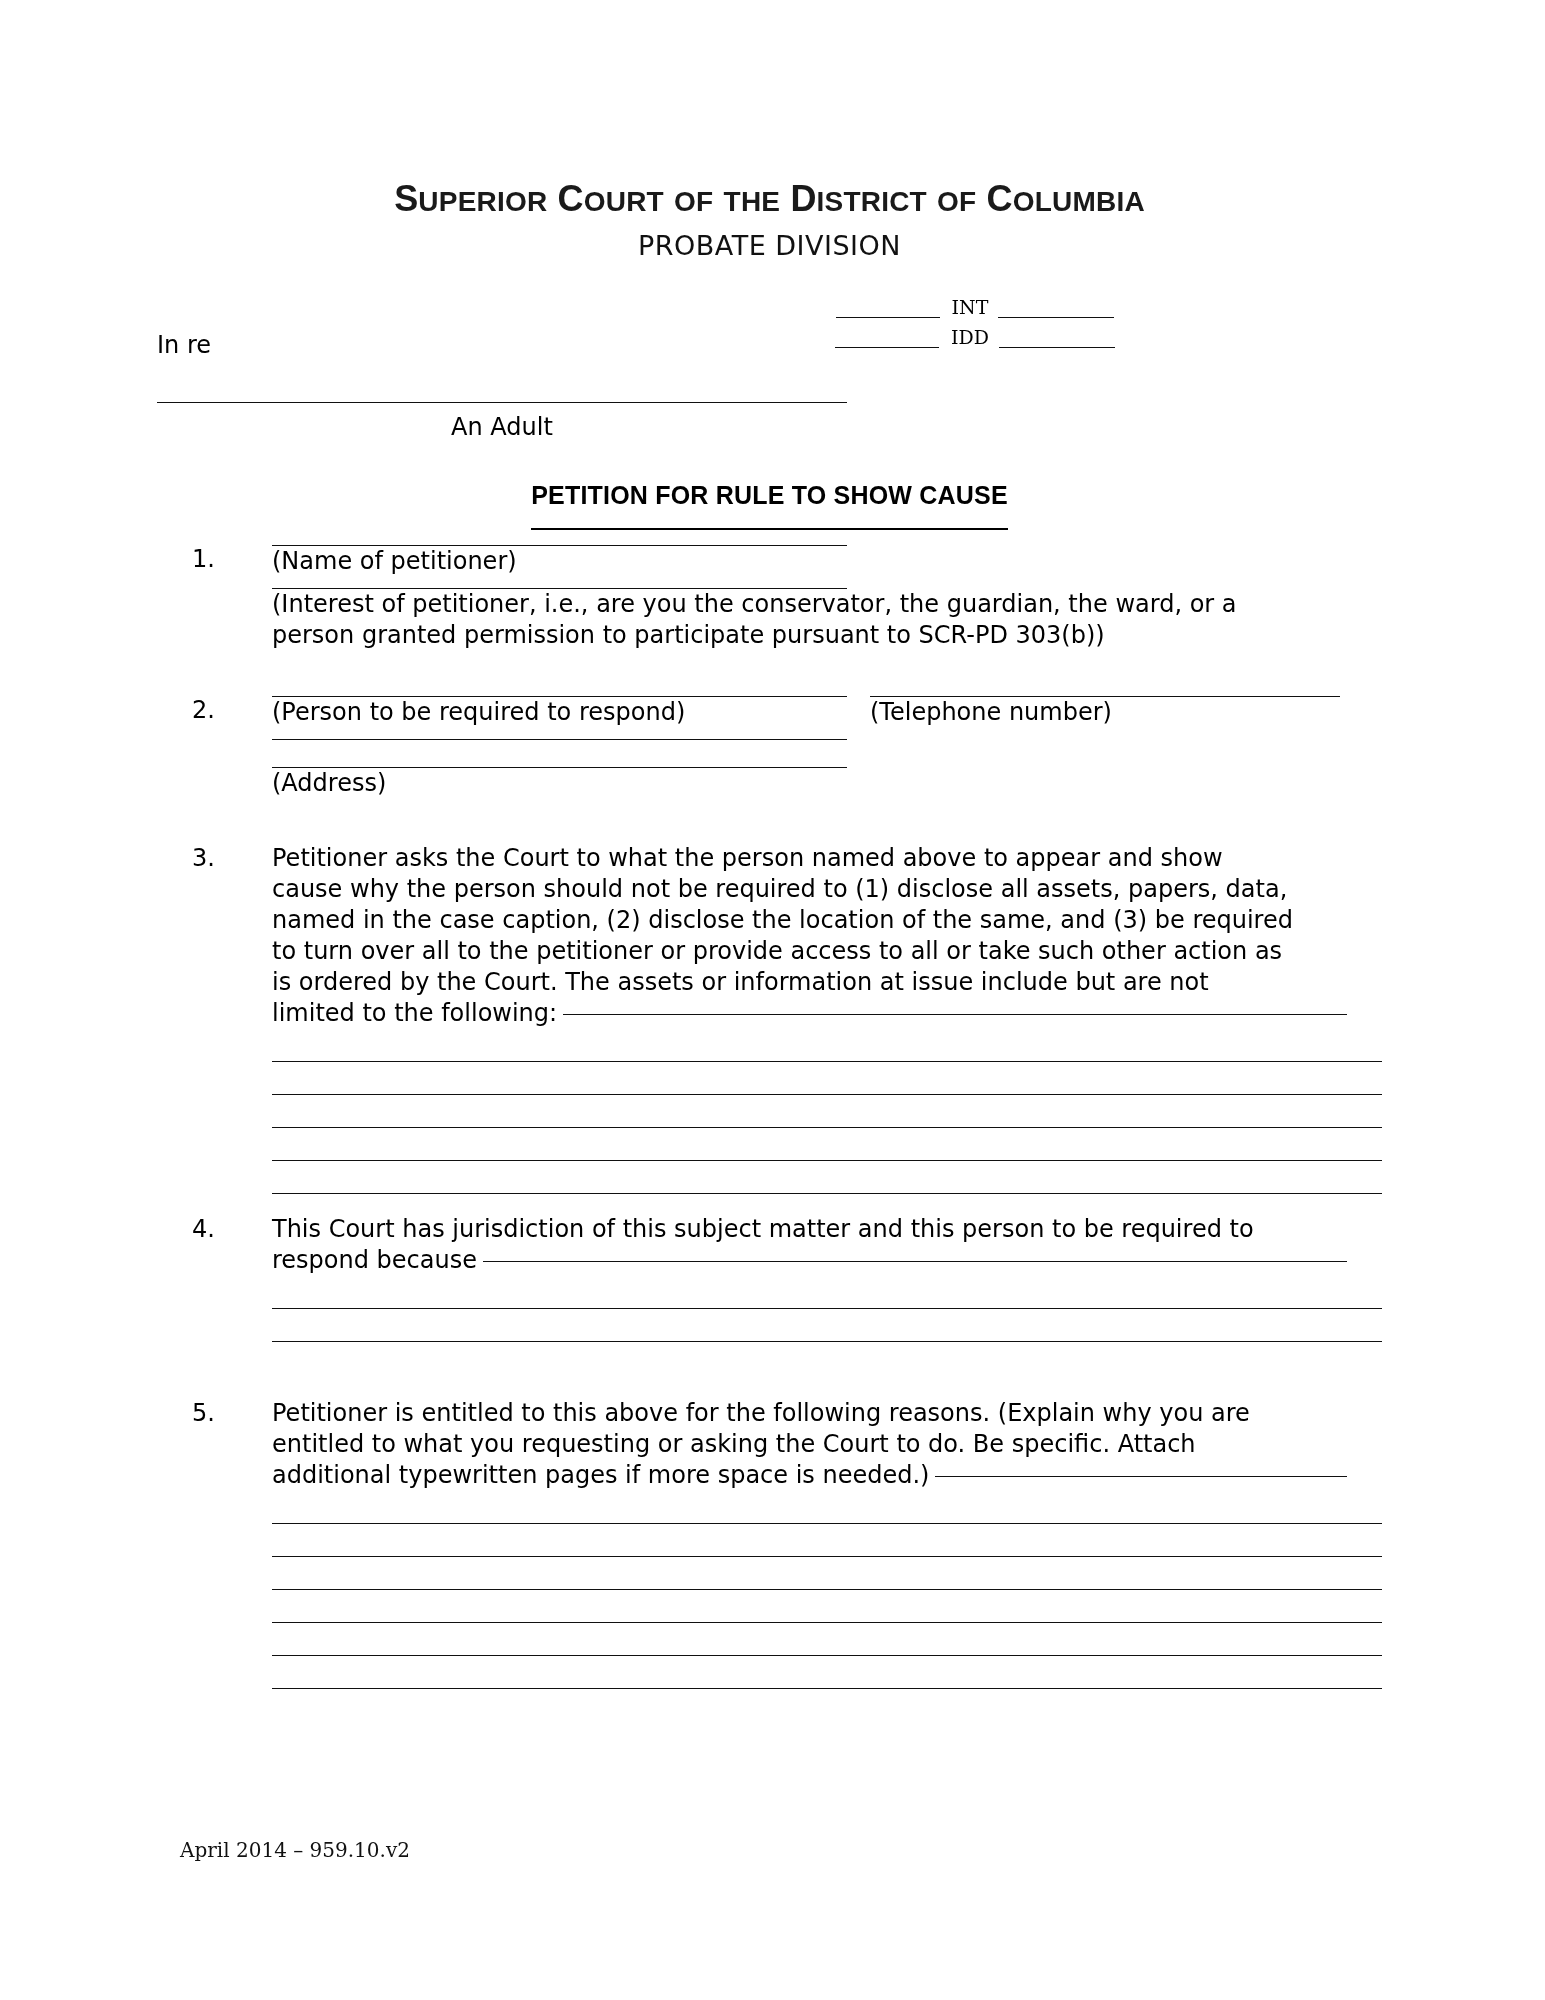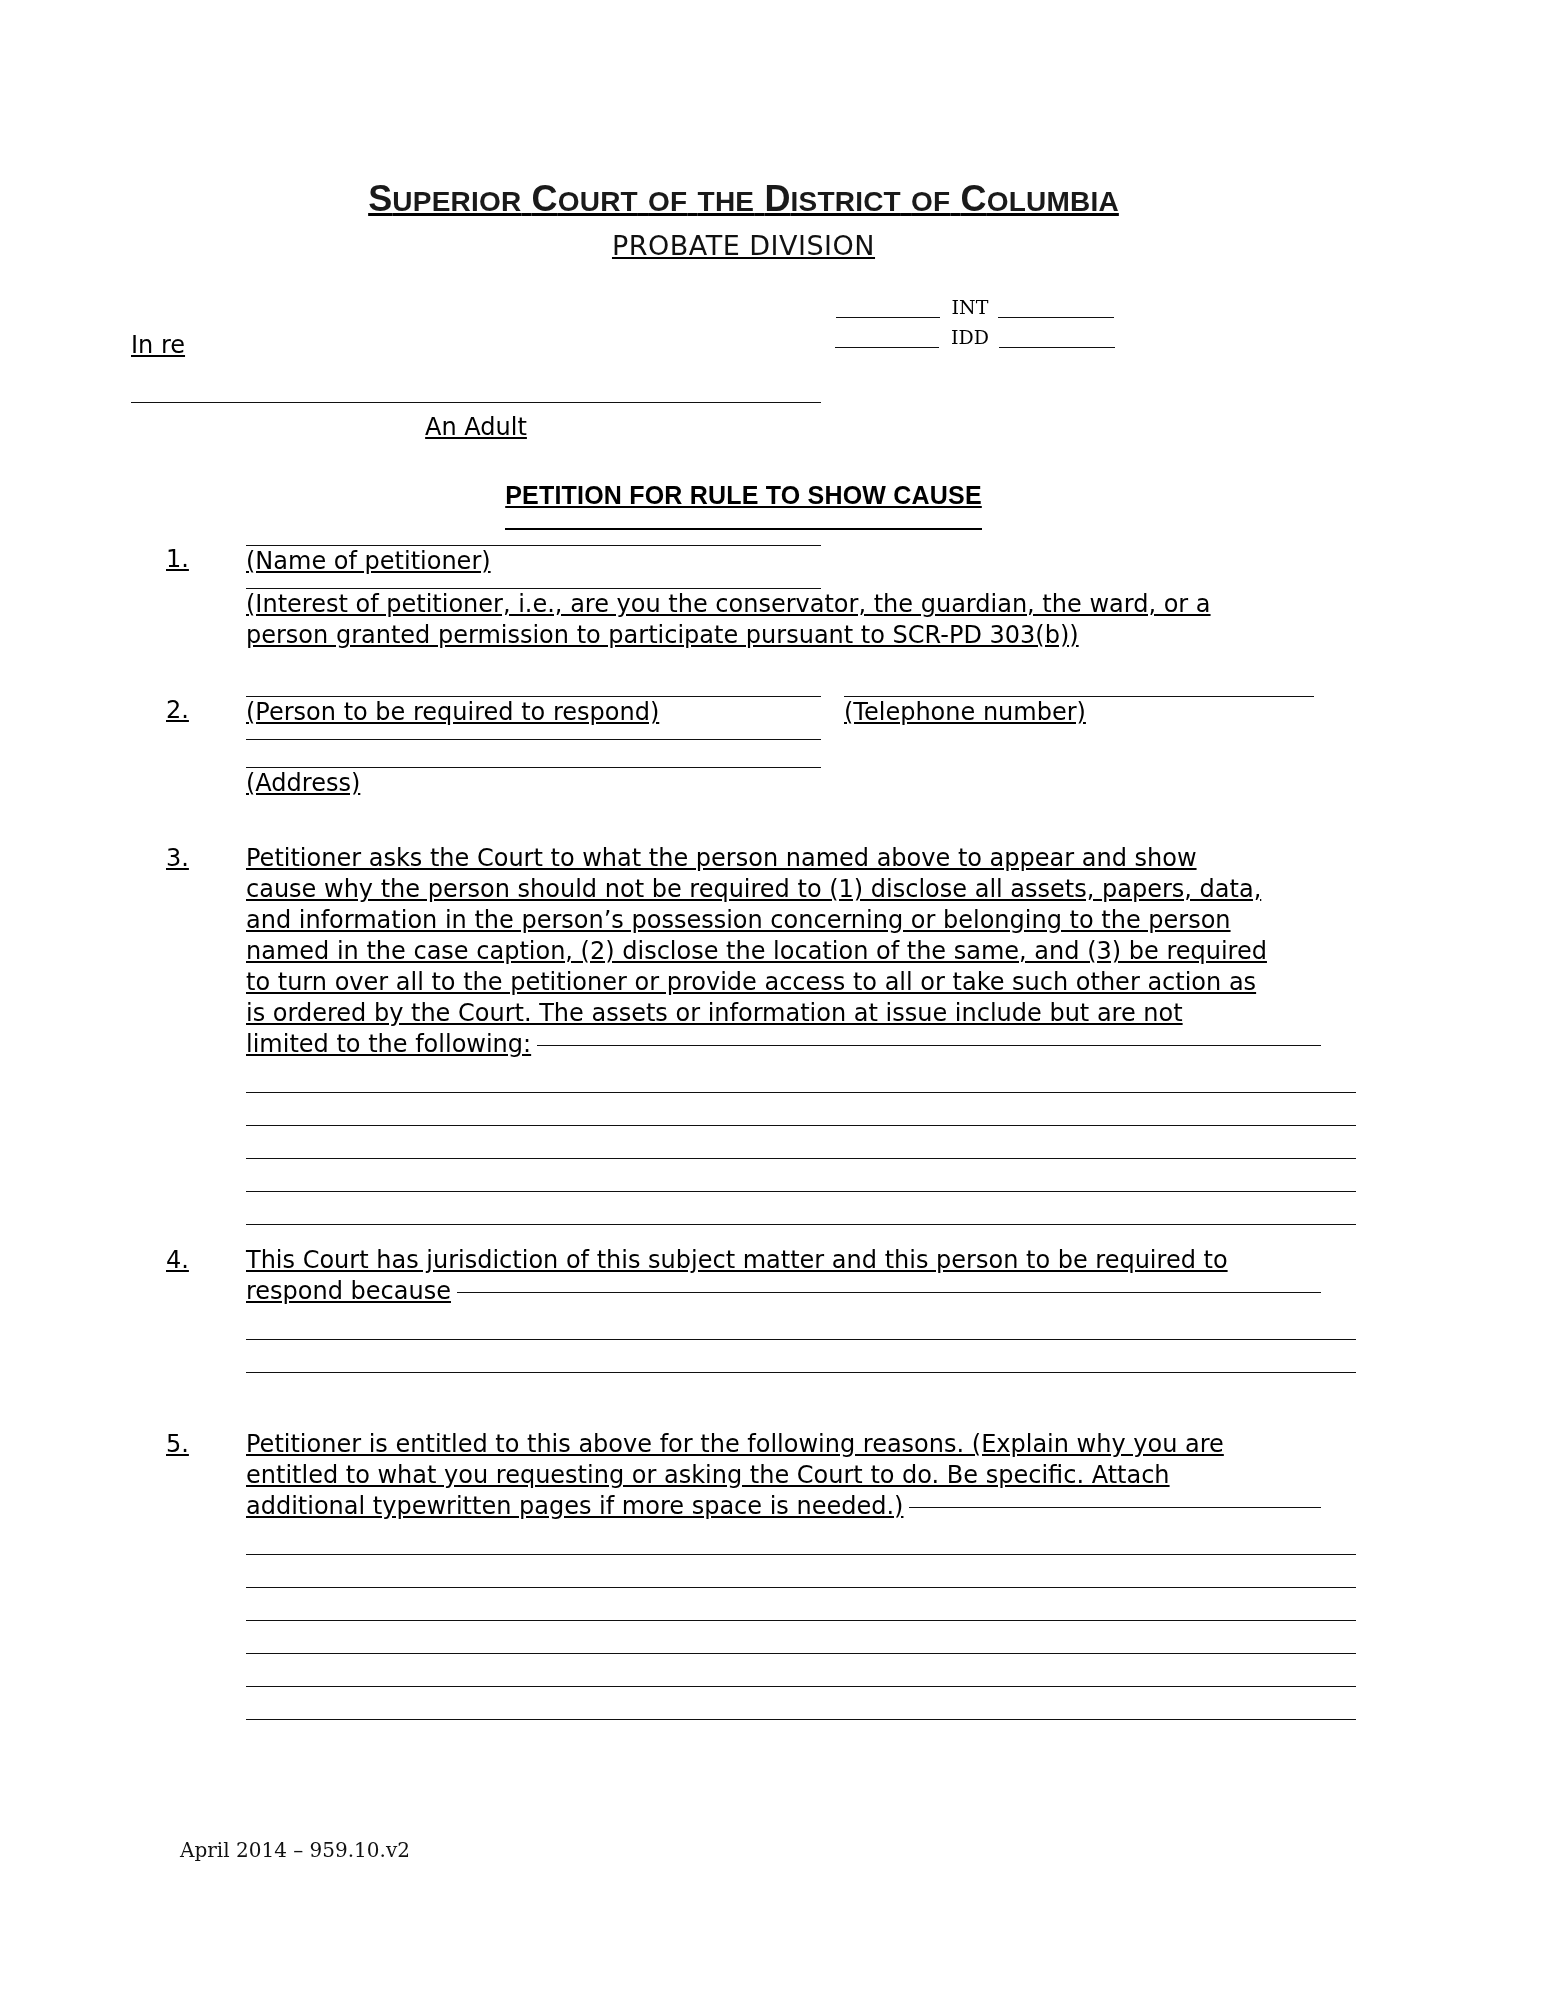--- a/index.html
+++ b/index.html
@@ -14,24 +14,23 @@
   .page {
     position: relative;
     width: 1545px;
     height: 2000px;
     background: #ffffff;
     box-sizing: border-box;
     overflow: hidden;
   }
   .content {
     position: absolute;
-    left: 166px;
+    left: 192px;
     top: 0;
     width: 1155px;
-    text-decoration: underline;
   }
 
   
   .court-title {
     text-align: center;
     font-family: "Liberation Sans", sans-serif;
     font-weight: bold;
     font-size: 36px;
     letter-spacing: 0.2px;
     color: #1a1a1a;
@@ -259,21 +258,20 @@
       </div>
     </div>
 
     <div class="gap-44"></div>
 
     <div class="item">
       <div class="item-num">3.</div>
       <div class="item-body">
         <div class="para">Petitioner asks the Court to what the person named above to appear and show</div>
         <div class="para">cause why the person should not be required to (1) disclose all assets, papers, data,</div>
-        <div class="para">and information in the person’s possession concerning or belonging to the person</div>
         <div class="para">named in the case caption, (2) disclose the location of the same, and (3) be required</div>
         <div class="para">to turn over all to the petitioner or provide access to all or take such other action as</div>
         <div class="para">is ordered by the Court.  The assets or information at issue include but are not</div>
         <div class="inline-line">
           <span class="txt">limited to the following:</span>
           <span class="fill"></span>
         </div>
         <div class="rule-stack">
           <div class="rule rule-full"></div>
           <div class="rule rule-full"></div>

